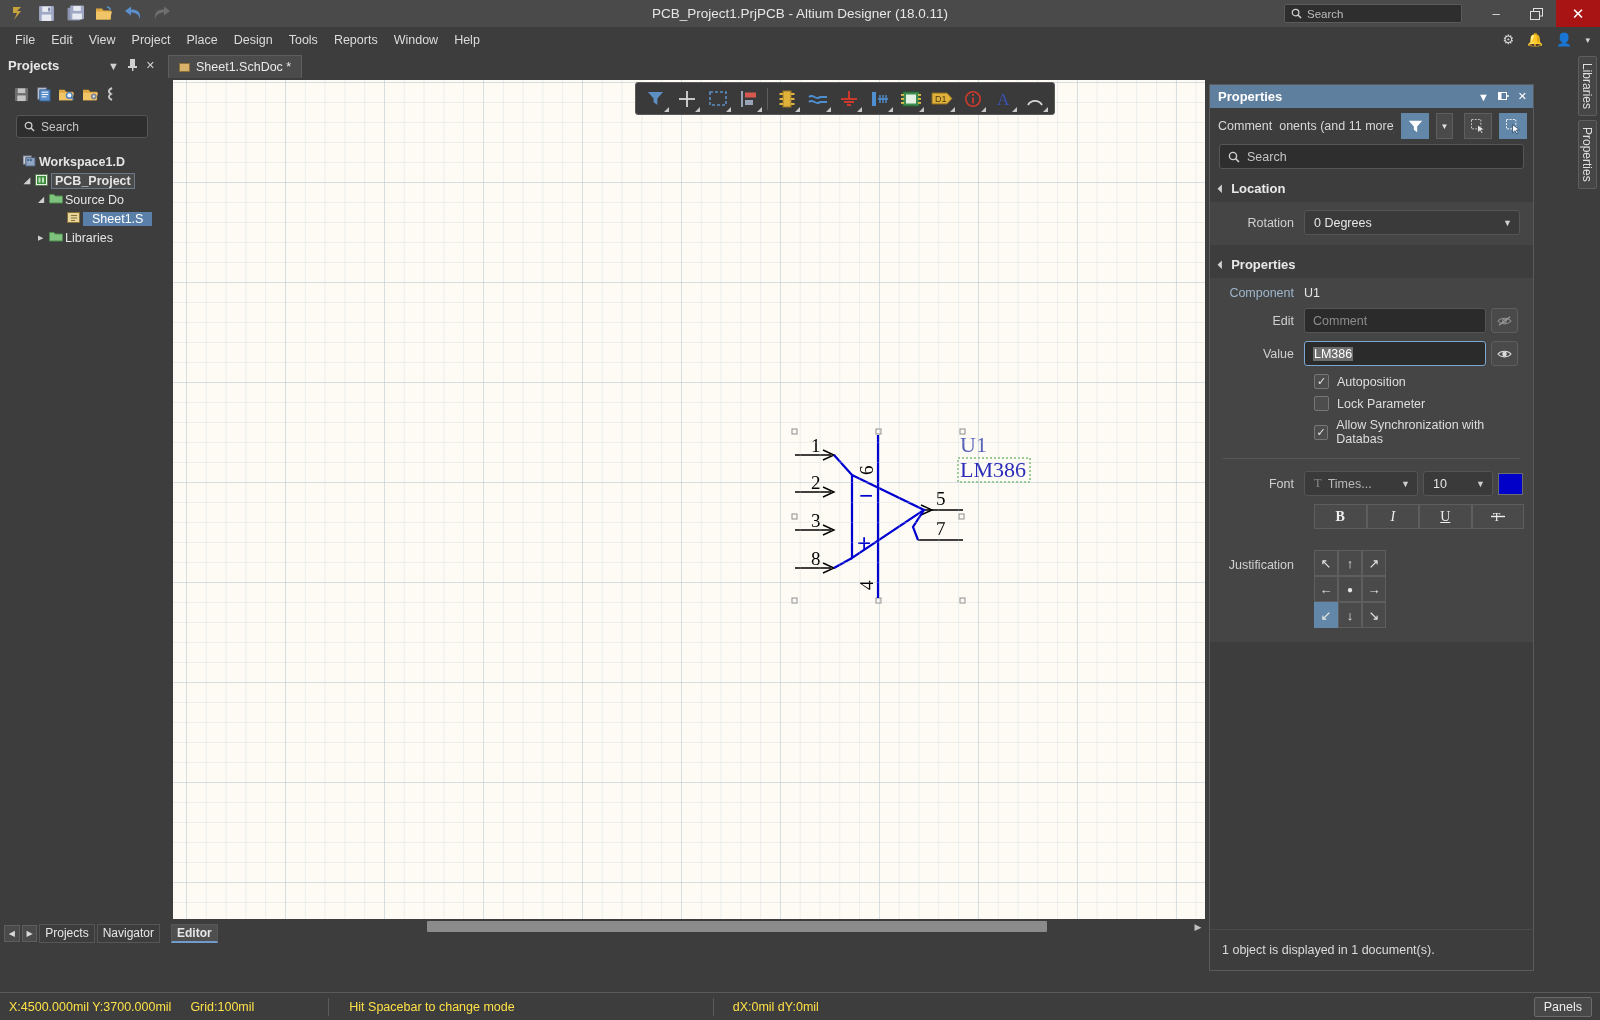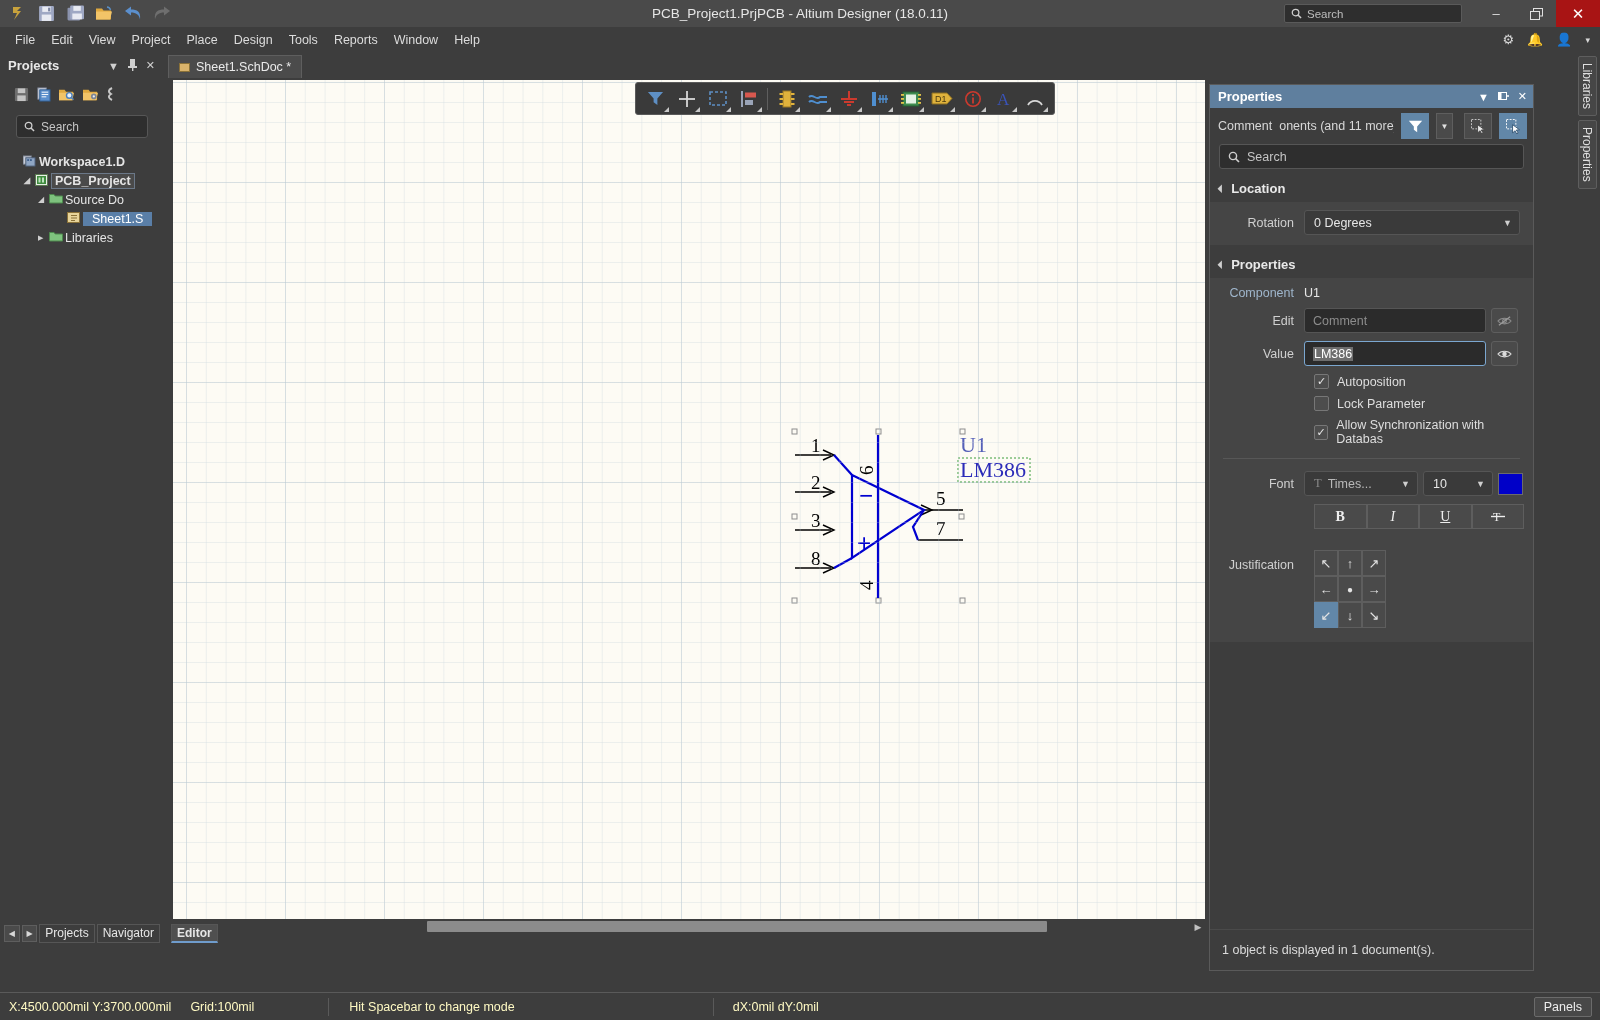--- a/index.html
+++ b/index.html
@@ -228,21 +228,21 @@
     width: 19px; background: #464646; border: 1px solid #5e5e5e; border-radius: 2px;
     writing-mode: vertical-rl; text-orientation: mixed;
     font-size: 12px; color: #e0e0e0; padding: 6px 2px; margin-bottom: 4px; text-align:center;
   }
 
   
   .statusbar {
     position: absolute; left: 0; bottom: 0; width: 1600px; height: 28px;
     background: #3d3d3d; border-top: 1px solid #5a5a5a; display: flex; align-items: center;
   }
-  .statusbar .si { font-size: 12.5px; color: #fef9c3; }
+  .statusbar .si { font-size: 12.5px; color: #fde047; }
   .sb-sep { width:1px; height: 18px; background:#5a5a5a; }
   .panels-btn {
     position:absolute; right: 8px; height: 20px; padding: 0 9px; background: #484848;
     border: 1px solid #6b6b6b; border-radius: 2px; font-size: 12.5px; color: #eee;
     display:flex; align-items:center;
   }
 </style>
 </head>
 <body>
 

